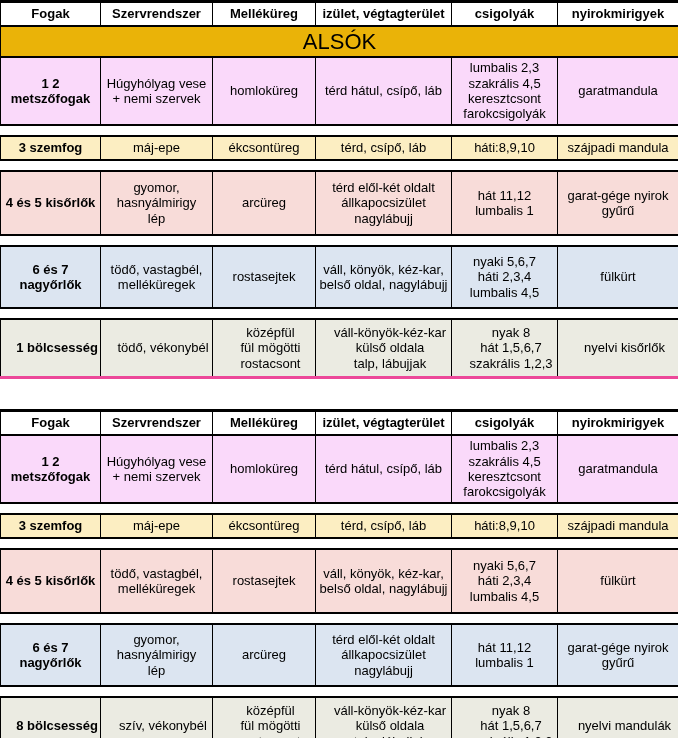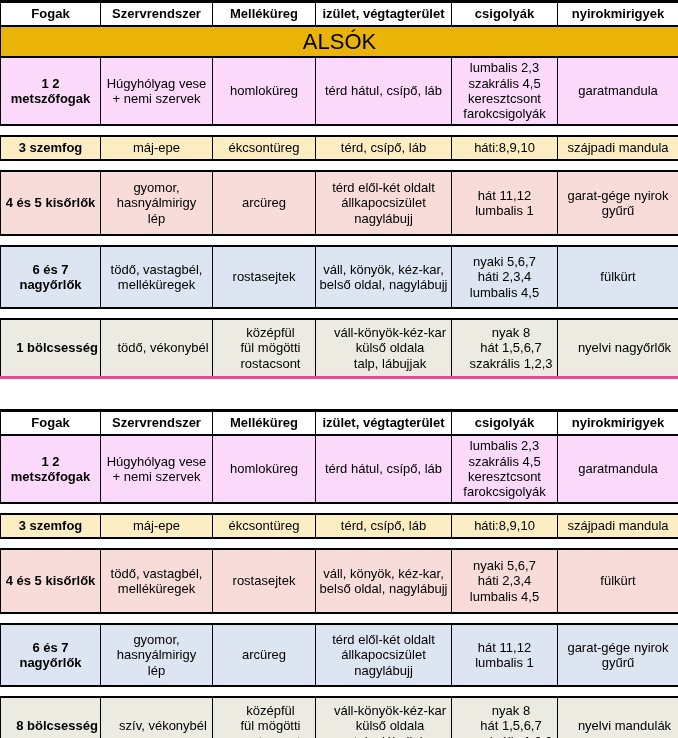--- a/index.html
+++ b/index.html
@@ -130,21 +130,21 @@
         <td>tödő, vékonybél</td>
         <td>középfül
 fül mögötti
 rostacsont</td>
         <td>váll-könyök-kéz-kar
 külső oldala
 talp, lábujjak</td>
         <td>nyak 8
 hát 1,5,6,7
 szakrális 1,2,3</td>
-        <td>nyelvi nagyőrlők</td>
+        <td>nyelvi kisőrlők</td>
       </tr>
     </tbody>
   </table>
 
   <table>
     <colgroup>
         <col class="c0">
         <col class="c1">
         <col class="c2">
         <col class="c3">

